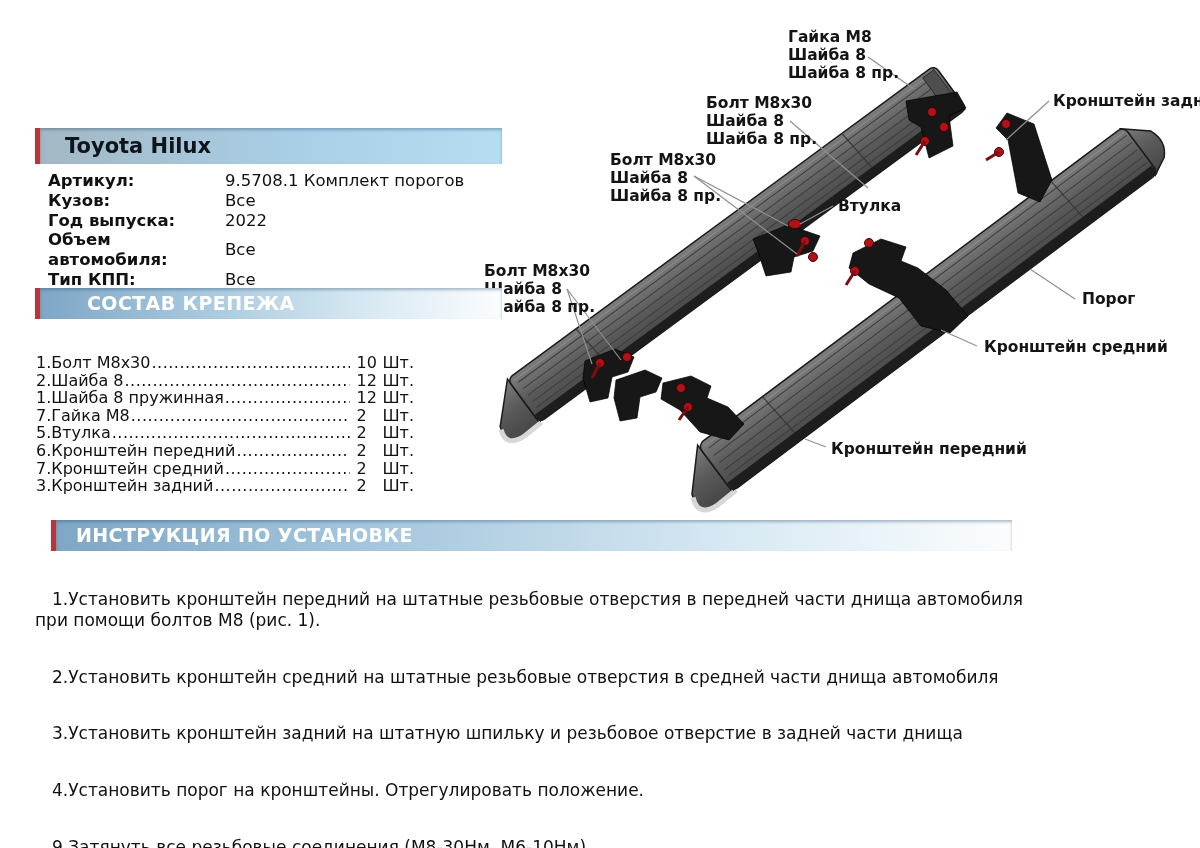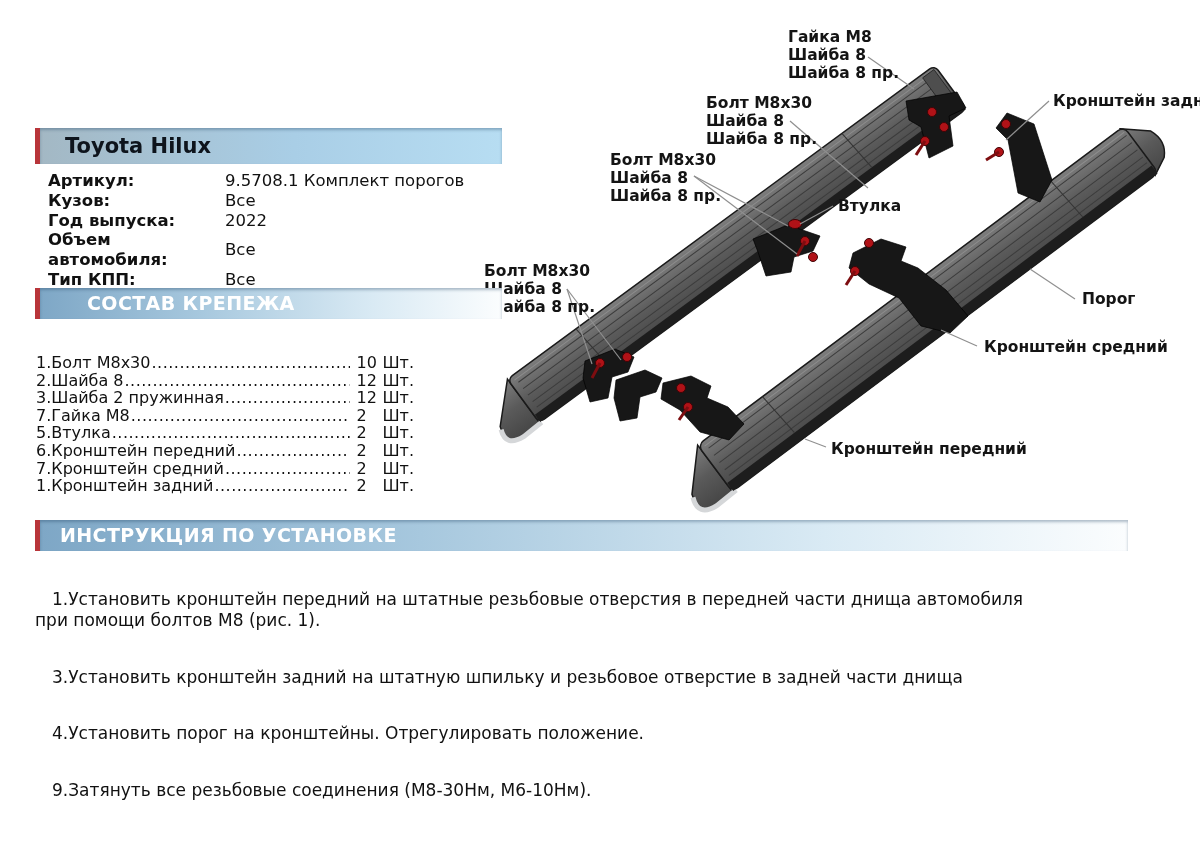--- a/index.html
+++ b/index.html
@@ -22,21 +22,21 @@
     font-size:21px;font-weight:bold;color:#0e141c;
     line-height:36px;padding-left:25px;
   }
   .section-bar{
     height:31px;
     background:linear-gradient(to right,#7ea7c6 0%,#a7c8de 35%,#d9eaf4 72%,#fbfdfe 100%);
     font-size:19px;font-weight:bold;color:#ffffff;
     line-height:31px;padding-left:20px;letter-spacing:.4px;
   }
   #parts-bar{position:absolute;left:35px;top:288px;width:467px;padding-left:47px;}
-  #instr-bar{position:absolute;left:35px;top:520px;width:1093px;}
+  #instr-bar{position:absolute;left:51px;top:520px;width:961px;}
 
   
   .specs{position:absolute;left:48px;top:171px;width:460px;font-size:16.5px;line-height:19.8px;}
   .spec-row{display:flex;align-items:center;}
   .spec-label{font-weight:bold;width:177px;flex:none;}
   .spec-value{}
 
   
   .parts-list{position:absolute;left:36px;top:322px;width:378px;font-size:16px;line-height:17.6px;margin-top:32px;}
   .part-row{display:flex;align-items:baseline;}
@@ -218,21 +218,21 @@
       <span class="part-qty">10</span>
       <span class="part-unit">Шт.</span>
   </div>
   <div class="part-row">
     <span class="part-name">2.Шайба 8</span>
       <span class="part-dots"></span>
       <span class="part-qty">12</span>
       <span class="part-unit">Шт.</span>
   </div>
   <div class="part-row">
-    <span class="part-name">3.Шайба 2 пружинная</span>
+    <span class="part-name">1.Шайба 8 пружинная</span>
       <span class="part-dots"></span>
       <span class="part-qty">12</span>
       <span class="part-unit">Шт.</span>
   </div>
   <div class="part-row">
     <span class="part-name">7.Гайка М8</span>
       <span class="part-dots"></span>
       <span class="part-qty">2</span>
       <span class="part-unit">Шт.</span>
   </div>
@@ -248,30 +248,31 @@
       <span class="part-qty">2</span>
       <span class="part-unit">Шт.</span>
   </div>
   <div class="part-row">
     <span class="part-name">7.Кронштейн средний</span>
       <span class="part-dots"></span>
       <span class="part-qty">2</span>
       <span class="part-unit">Шт.</span>
   </div>
   <div class="part-row">
-    <span class="part-name">1.Кронштейн задний</span>
+    <span class="part-name">3.Кронштейн задний</span>
       <span class="part-dots"></span>
       <span class="part-qty">2</span>
       <span class="part-unit">Шт.</span>
   </div>
 </div>
 
 <div id="instr-bar" class="hbar section-bar">
   <span>ИНСТРУКЦИЯ ПО УСТАНОВКЕ</span>
 </div>
 
 <div class="steps">
   <p class="l1">1.Установить кронштейн передний на штатные резьбовые отверстия в передней части днища автомобиля</p>
   <p class="l2">при помощи болтов М8 (рис. 1).</p>
+  <p class="l1">2.Установить кронштейн средний на штатные резьбовые отверстия в средней части днища автомобиля</p>
   <p class="l1">3.Установить кронштейн задний на штатную шпильку и резьбовое отверстие в задней части днища</p>
   <p class="l1">4.Установить порог на кронштейны. Отрегулировать положение.</p>
   <p class="l1">9.Затянуть все резьбовые соединения (М8-30Нм, М6-10Нм).</p>
 </div>
 
 </body></html>

